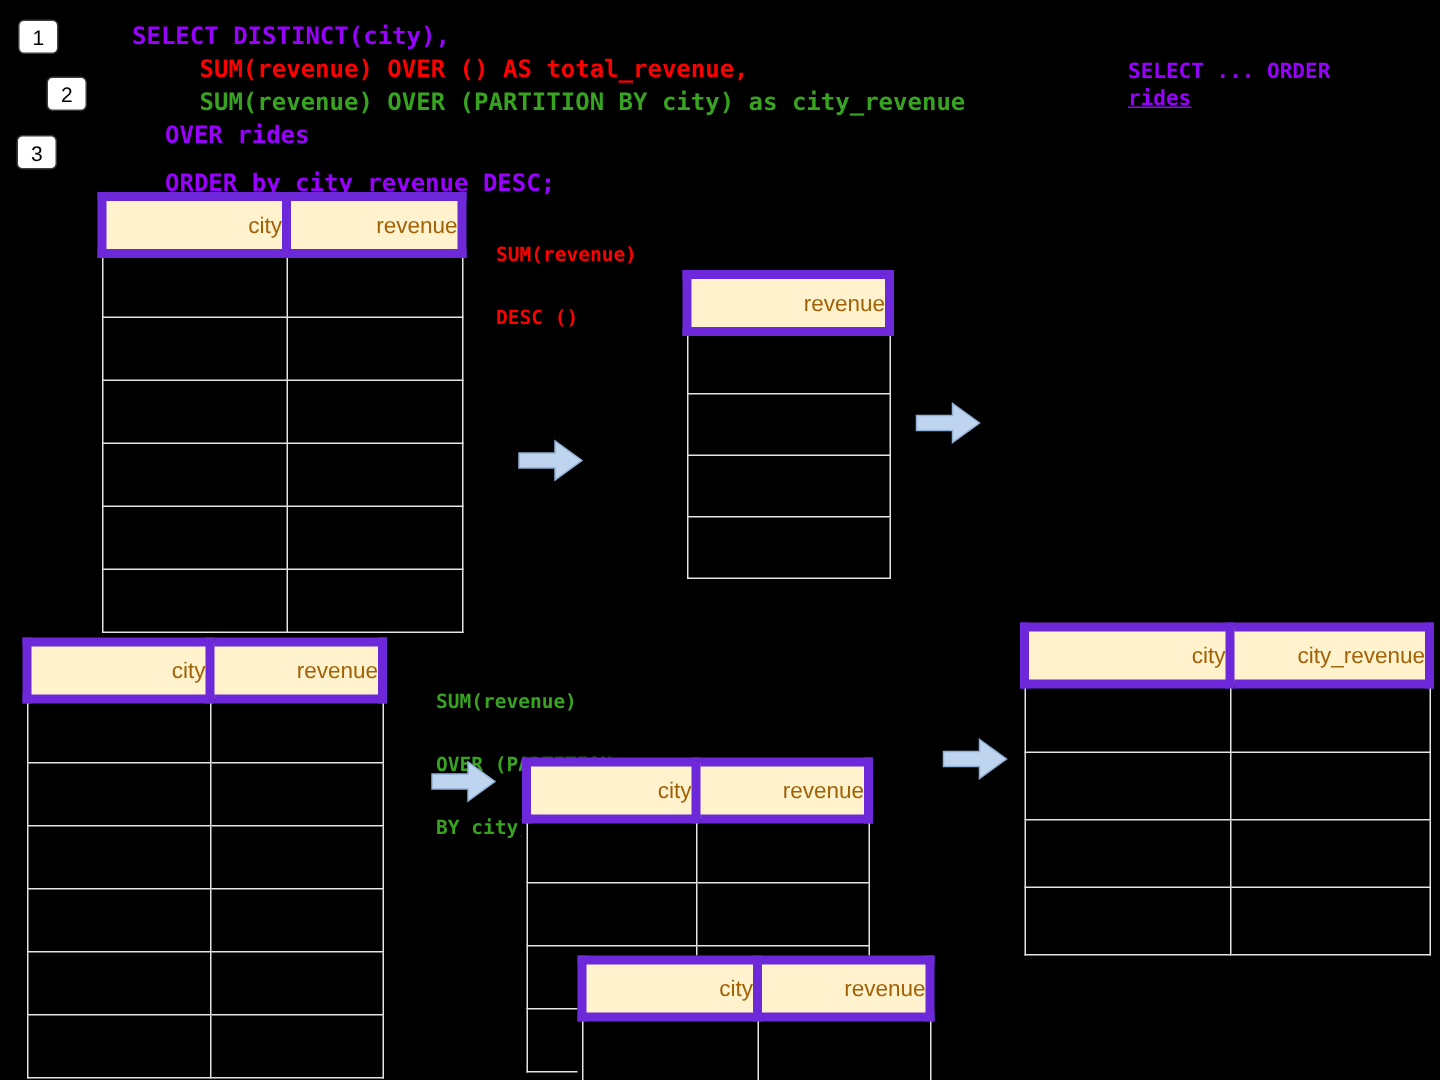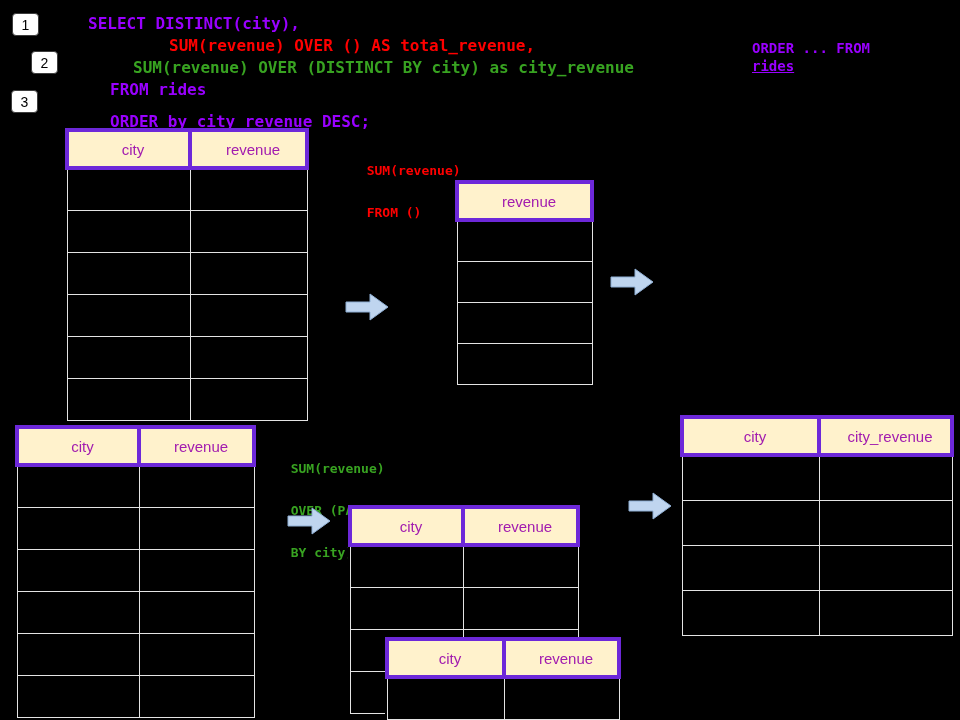--- a/index.html
+++ b/index.html
@@ -40,37 +40,37 @@
   }
   .fn-label {
     position:absolute;
     font-family:"DejaVu Sans Mono","Liberation Mono",monospace;
     font-weight:bold;
     font-size:13px;
     white-space:pre;
     line-height:21px;
   }
   .c-purple { color: var(--purple, #9900FF); }
-  .c-red    { color: var(--red, #FF0000); margin-left: 36px; }
+  .c-red    { color: var(--red, #FF0000); }
   .c-green  { color: var(--green, #38A321); }
 
   table.tbl {
     position:absolute;
     border-collapse:collapse;
     table-layout:fixed;
     background:#000;
   }
   .tbl th {
     background: var(--header_fill, #FFF2CC);
-    color:#a21caf;
+    color:#a16207;
     font-weight:normal;
     font-size:15px;
-    text-align:center;
+    text-align:right;
     padding:0 0 0 9px;
-    border:4px solid #6d28d9;
+    border:6px solid #6d28d9;
     height:38px;
     font-family:"Liberation Sans", sans-serif;
   }
   .tbl td {
     border:1px solid #e4e4e4;
     background:#000;
   }
   .rh42 td { height:42px; }
   .rh41 td { height:41px; }
   .rh45 td { height:45px; }
@@ -90,30 +90,30 @@
 </div>
 <div class="badge" style="left:31px; top:51px;">
   <span>2</span>
 </div>
 <div class="badge" style="left:11px; top:90px;">
   <span>3</span>
 </div>
 
 <div class="sql-line c-purple" style="left:88px;  top:13px;">SELECT DISTINCT(city),</div>
 <div class="sql-line c-red" style="left:133px; top:35px;">SUM(revenue) OVER () AS total_revenue,</div>
-<div class="sql-line c-green" style="left:133px; top:57px;">SUM(revenue) OVER (DISTINCT BY city) as city_revenue</div>
-<div class="sql-line c-purple" style="left:110px; top:79px;">FROM rides</div>
+<div class="sql-line c-green" style="left:133px; top:57px;">SUM(revenue) OVER (PARTITION BY city) as city_revenue</div>
+<div class="sql-line c-purple" style="left:110px; top:79px;">OVER rides</div>
 <div class="sql-line c-purple" style="left:110px; top:111px;">ORDER by city_revenue DESC;</div>
 
-<div class="note-line c-purple" style="left:752px; top:39px;">ORDER ... FROM</div>
+<div class="note-line c-purple" style="left:752px; top:39px;">SELECT ... ORDER</div>
 <div class="note-line c-purple" style="left:752px; top:57px;text-decoration:underline;">rides</div>
 
 <div class="fn-label c-red" style="left:315px; top:139px;">
   <span>SUM(revenue)</span><br>
-  <span>FROM ()</span>
+  <span>DESC ()</span>
 </div>
 
 <div class="fn-label c-green" style="left:275px; top:437px;">
   <span>SUM(revenue)</span><br>
   <span>OVER (PARTITION</span><br>
   <span>BY city)</span>
 </div>
 
 <table class="tbl rh42" style="left:65px; top:128px; width:240px;">
   <colgroup>

